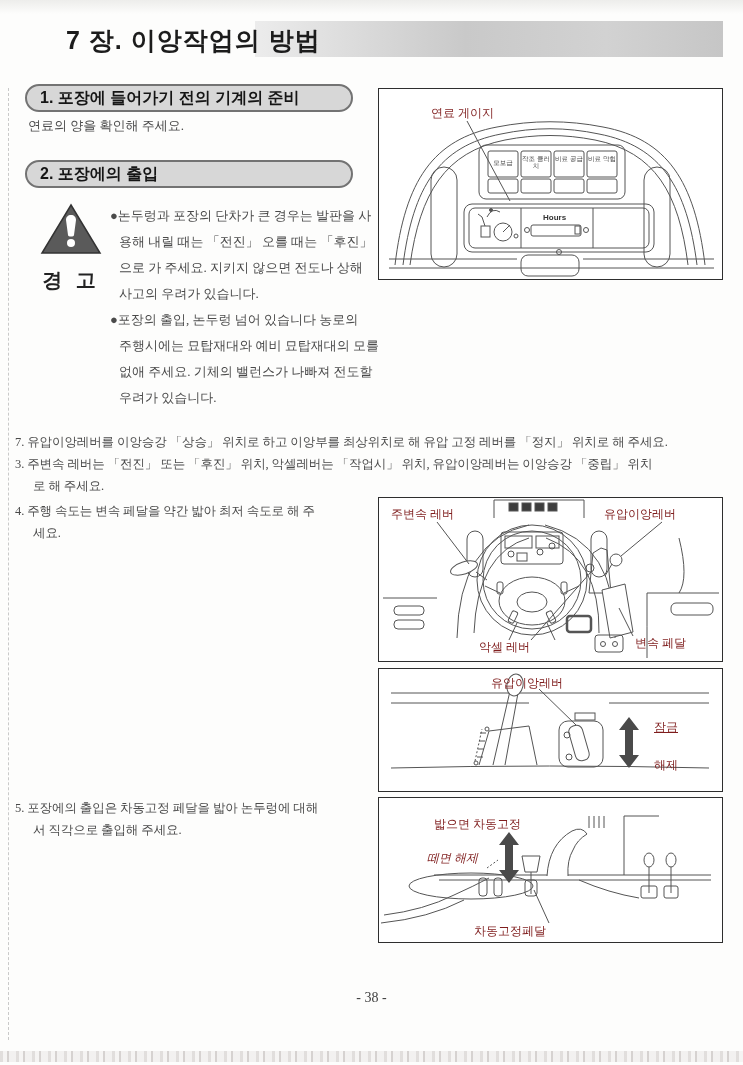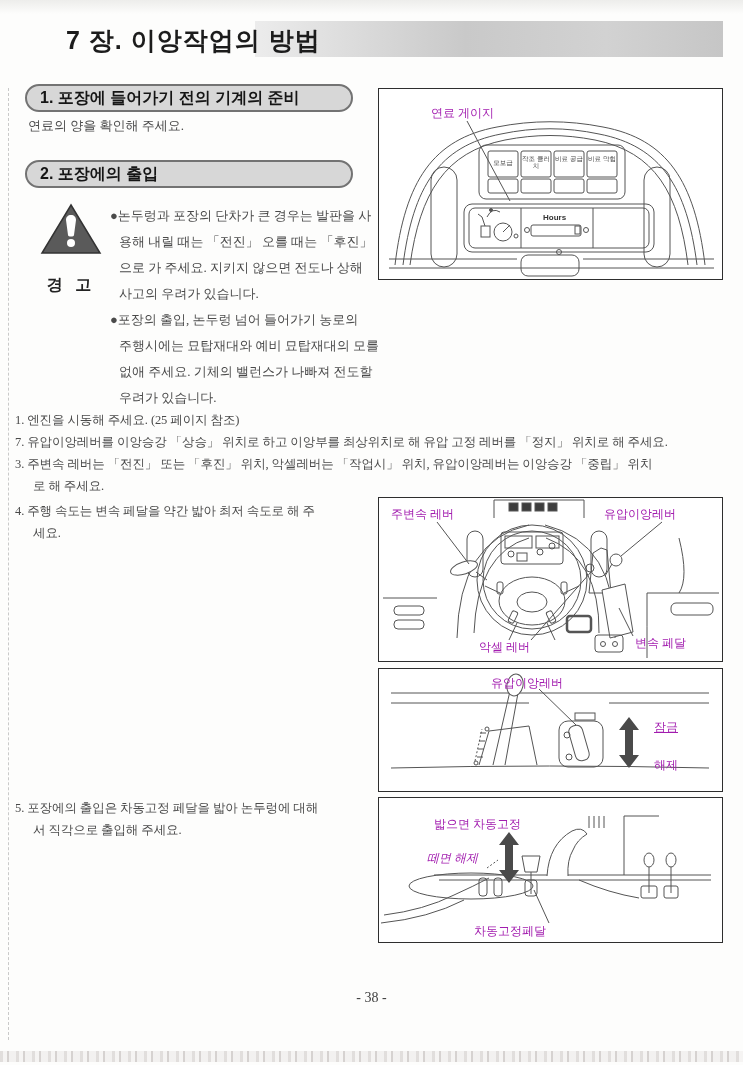--- a/index.html
+++ b/index.html
@@ -24,32 +24,32 @@
   
   .pill{position:absolute;left:25px;width:328px;height:28px;border:2px solid #737373;border-radius:16px;
     background:#d7d7d7;display:flex;align-items:center;padding-left:13px;box-sizing:border-box;
     font-family:"Liberation Sans","DejaVu Sans",sans-serif;font-weight:bold;font-size:16px;color:#151515;white-space:nowrap;}
   .pill1{top:84px;}
   .pill2{top:160px;}
   .fuel-note{position:absolute;left:28px;top:117px;font-size:13px;color:#4a4a4a;white-space:nowrap;}
 
   
   .warn-icon-wrap{position:absolute;left:40px;top:203px;width:62px;text-align:center;}
-  .warn-label{margin-top:16px;font-family:"Liberation Sans","DejaVu Sans",sans-serif;font-weight:bold;font-size:16px;color:#222;letter-spacing:4px;white-space:nowrap;}
+  .warn-label{margin-top:8px;font-family:"Liberation Sans","DejaVu Sans",sans-serif;font-weight:bold;font-size:20px;color:#222;letter-spacing:4px;white-space:nowrap;}
   .warn-text{position:absolute;left:110px;top:203px;width:270px;font-size:13px;line-height:26px;color:#4a4a4a;}
   .warn-line{white-space:nowrap;}
   .warn-line.cont{padding-left:9px;}
 
   
   .step{position:absolute;font-size:12.5px;color:#4a4a4a;white-space:nowrap;letter-spacing:-0.1px;}
 
   
   .dbox{position:absolute;left:378px;width:345px;border:1.5px solid #2e2e2e;background:#fff;box-sizing:border-box;}
   .dbox svg{position:absolute;left:0;top:0;}
-  .dlabel{position:absolute;font-size:12px;color:#a21caf;white-space:nowrap;font-family:"Liberation Serif","DejaVu Serif",serif;}
+  .dlabel{position:absolute;font-size:12px;color:#7f1d1d;white-space:nowrap;font-family:"Liberation Serif","DejaVu Serif",serif;}
   .btn-label{position:absolute;width:30px;text-align:center;font-size:6.5px;line-height:1.15;color:#444;
     font-family:"Liberation Sans","DejaVu Sans",sans-serif;}
   .hours-label{position:absolute;font-size:8px;font-weight:bold;color:#333;font-family:"Liberation Sans","DejaVu Sans",sans-serif;}
 
   .page-number{position:absolute;left:0;top:990px;width:743px;text-align:center;font-size:14px;color:#3f3f3f;}
 </style>
 </head>
 <body>
 
 <div class="page">
@@ -72,27 +72,26 @@
       <path d="M31,12 C34,12 36,14 36,17 L34,32 C34,34 28,34 28,32 L26,17 C26,14 28,12 31,12 Z" fill="#ffffff"></path>
       <circle cx="31" cy="40" r="4" fill="#ffffff"></circle>
     </svg>
     <div class="warn-label">경 고</div>
   </div>
   <div class="warn-text">
     <div class="warn-line">●논두렁과 포장의 단차가 큰 경우는 발판을 사</div>
     <div class="warn-line cont">용해 내릴 때는 「전진」 오를 때는 「후진」</div>
     <div class="warn-line cont">으로 가 주세요. 지키지 않으면 전도나 상해</div>
     <div class="warn-line cont">사고의 우려가 있습니다.</div>
-    <div class="warn-line">●포장의 출입, 논두렁 넘어 들어가기 농로의</div>
+    <div class="warn-line">●포장의 출입, 논두렁 넘어 있습니다 농로의</div>
     <div class="warn-line cont">주행시에는 묘탑재대와 예비 묘탑재대의 모를</div>
     <div class="warn-line cont">없애 주세요. 기체의 밸런스가 나빠져 전도할</div>
     <div class="warn-line cont">우려가 있습니다.</div>
   </div>
 
-  <div class="step" style="left:15px;top:412px;">1. 엔진을 시동해 주세요. (25 페이지 참조)</div>
   <div class="step" style="left:15px;top:434px;">7. 유압이앙레버를 이앙승강 「상승」 위치로 하고 이앙부를 최상위치로 해 유압 고정 레버를 「정지」 위치로 해 주세요.</div>
   <div class="step" style="left:15px;top:456px;">3. 주변속  레버는 「전진」 또는 「후진」 위치,  악셀레버는 「작업시」 위치,  유압이앙레버는  이앙승강 「중립」 위치</div>
   <div class="step" style="left:33px;top:478px;">로 해 주세요.</div>
   <div class="step" style="left:15px;top:503px;">4. 주행 속도는 변속 페달을 약간 밟아 최저 속도로 해 주</div>
   <div class="step" style="left:33px;top:525px;">세요.</div>
   <div class="step" style="left:15px;top:800px;">5. 포장에의 출입은 차동고정 페달을 밟아 논두렁에 대해</div>
   <div class="step" style="left:33px;top:822px;">서 직각으로 출입해 주세요.</div>
 
   <div class="dbox" style="top:88px;height:192px;">
     <svg width="342" height="189" viewBox="0 0 342 189" fill="none" stroke="#555" stroke-width="1">

